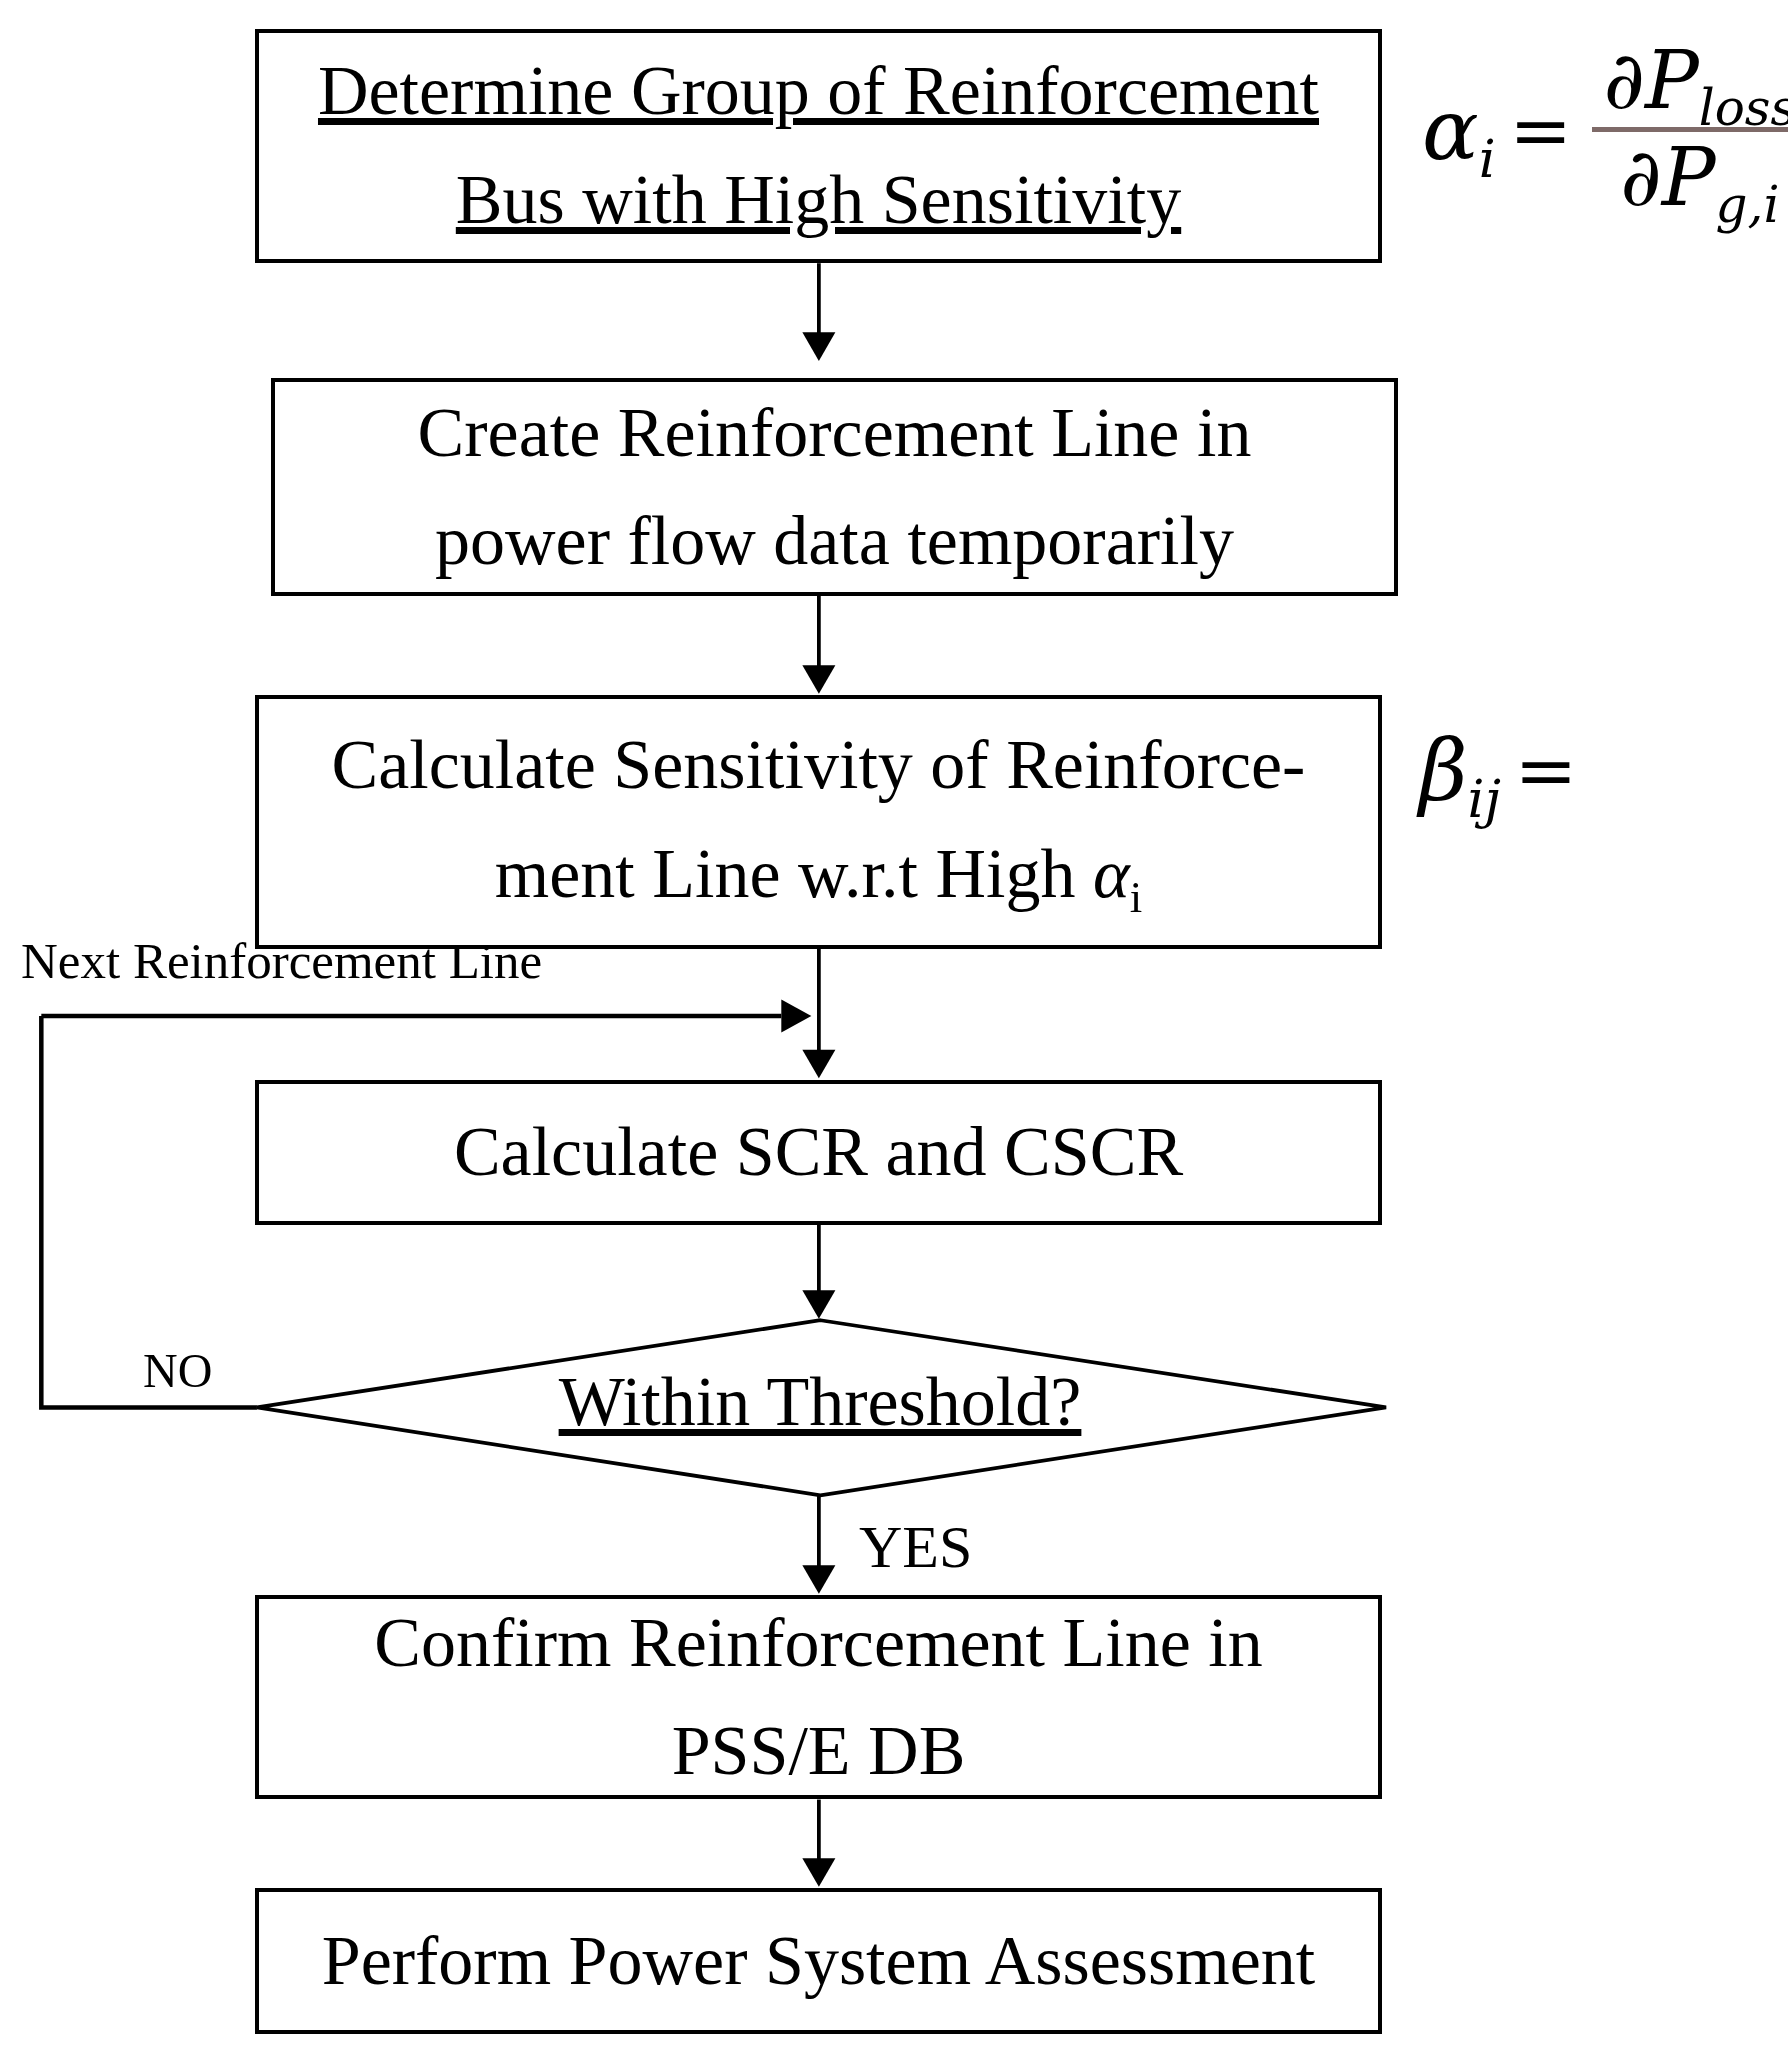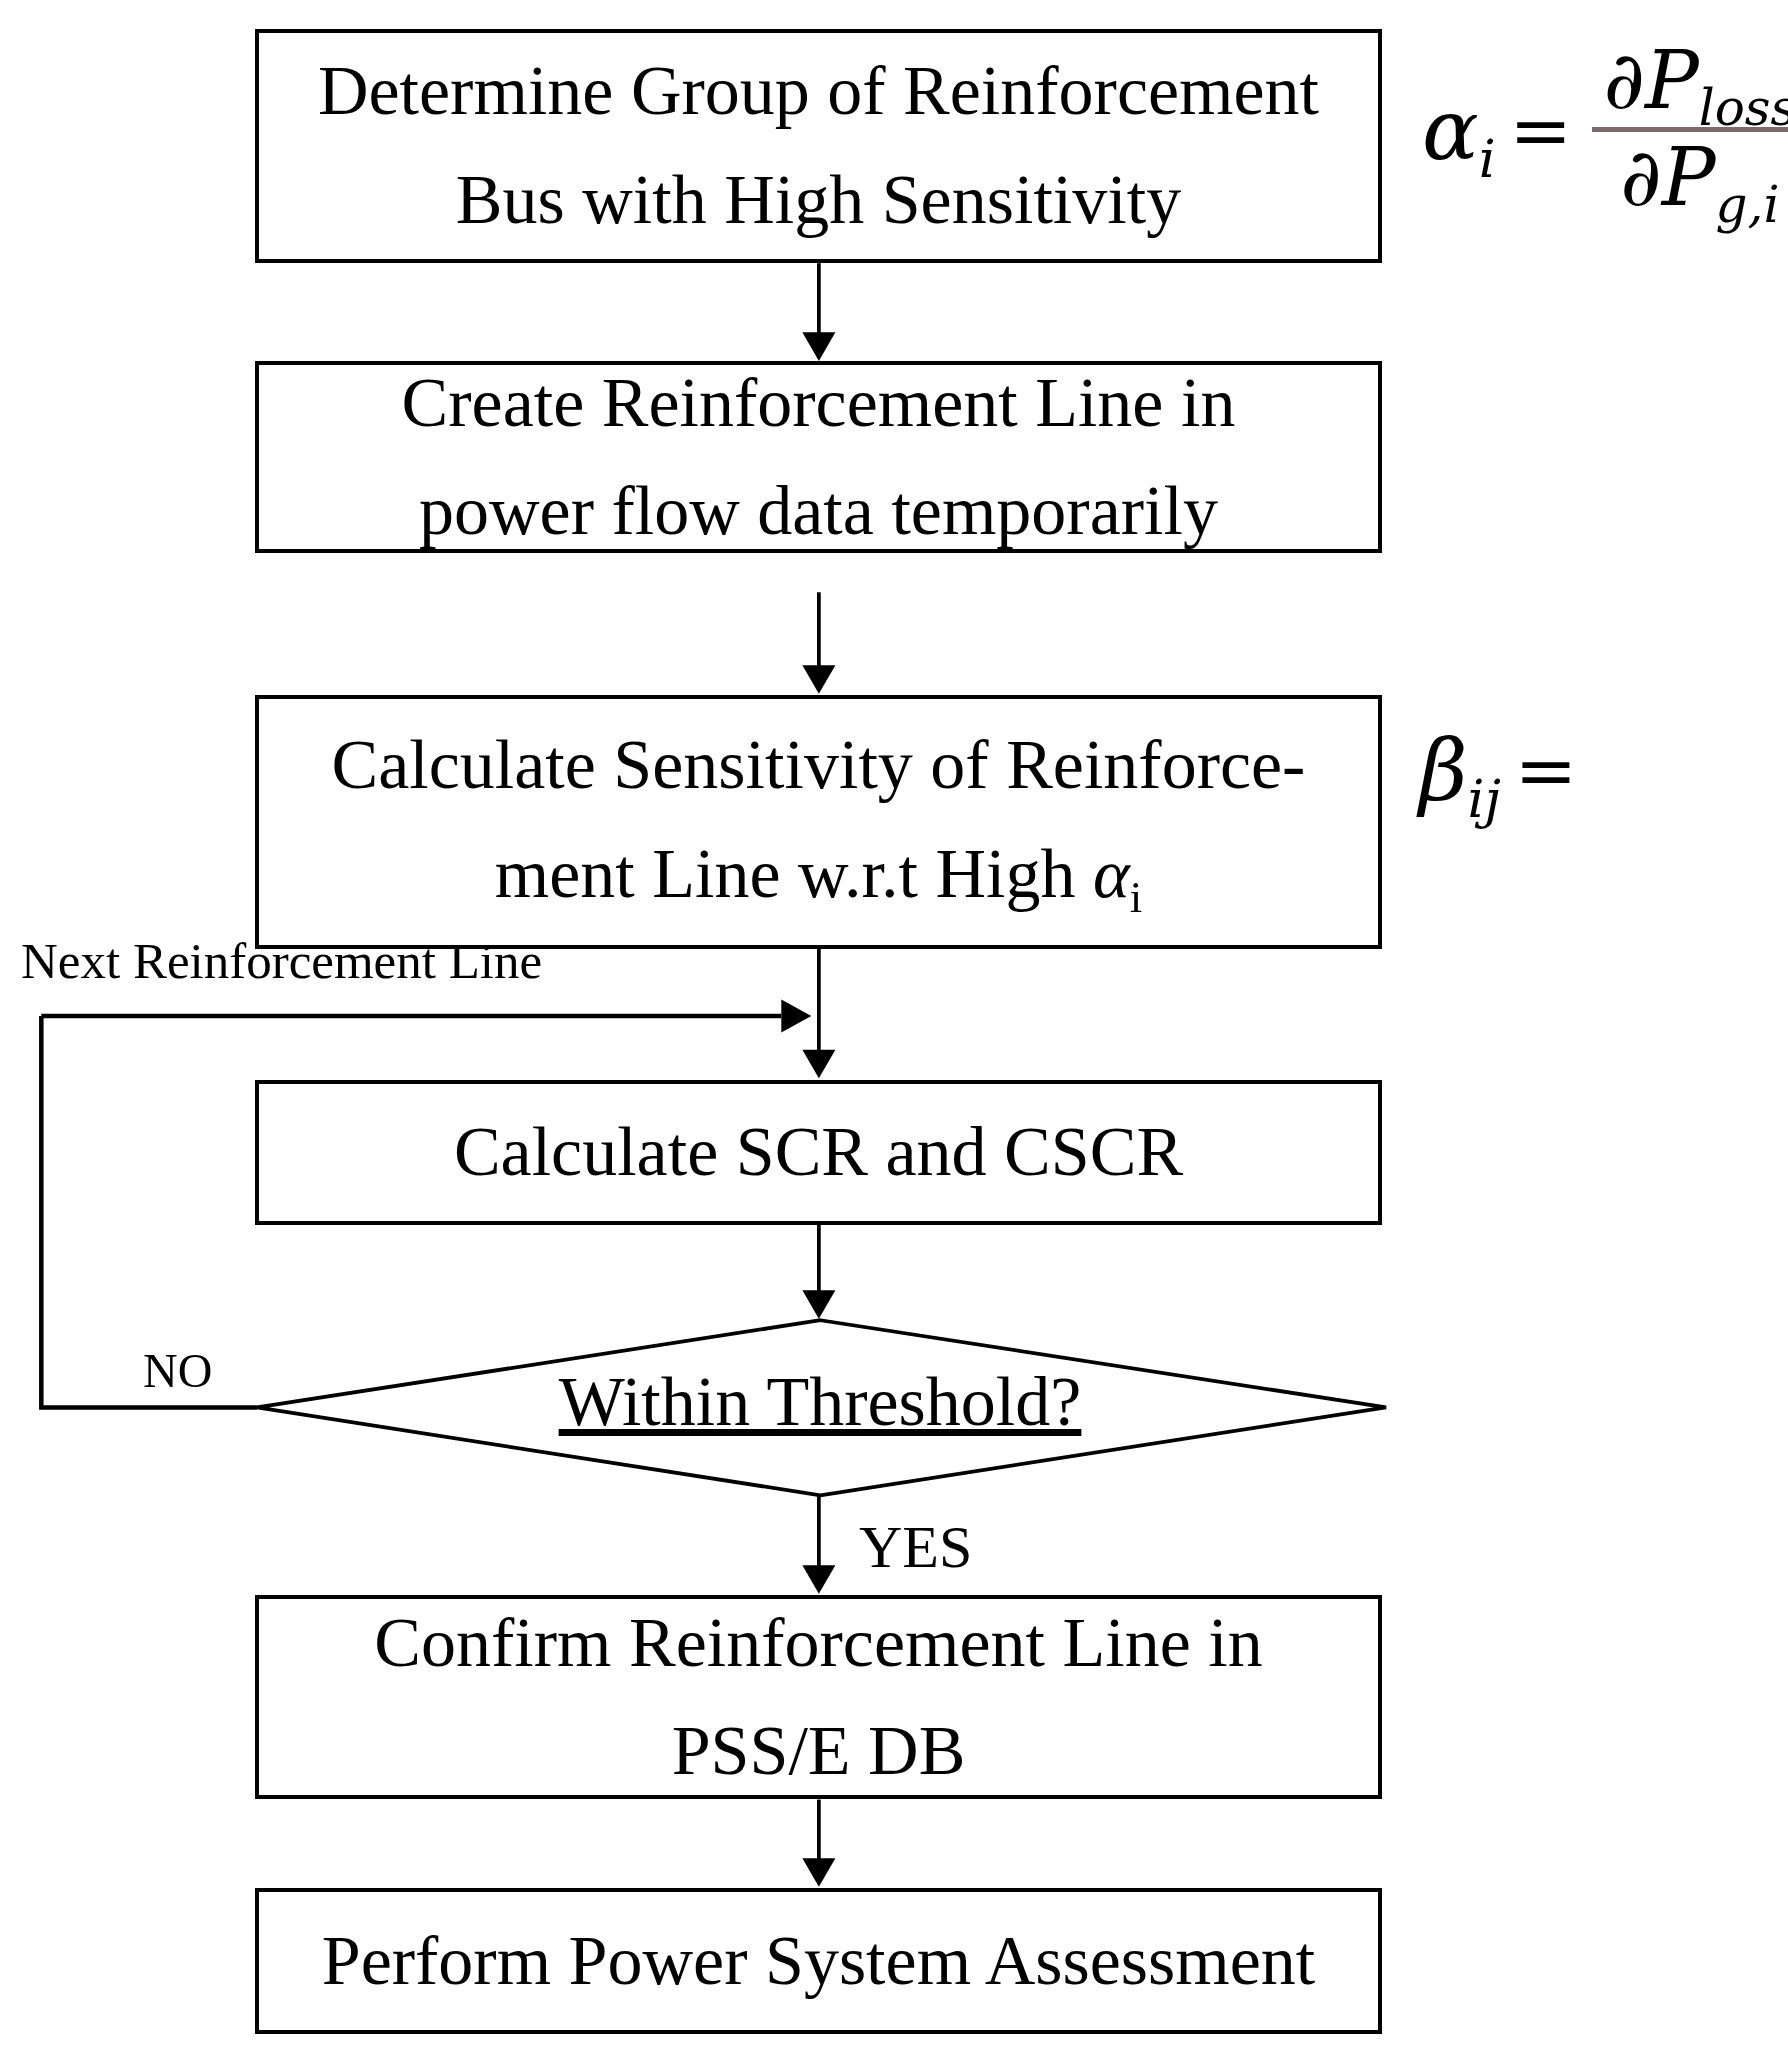--- a/index.html
+++ b/index.html
@@ -10,22 +10,22 @@
     overflow:hidden;
   }
   svg.connectors { position:absolute; left:0; top:0; width:1788px; height:2056px; }
 
   .box {
     position:absolute; left:255px; width:1127px; box-sizing:border-box;
     border:4.5px solid #000; background:#fff;
     display:flex; flex-direction:column; justify-content:center; align-items:center;
     text-align:center; font-size:70px; line-height:1.55; white-space:nowrap;
   }
-  .box-determine   { top:28.6px;   height:234px; }
-  .box-create      { top:361px;  height:192px; }
+  .box-determine   { top:28.6px;   height:234px;text-decoration:underline; }
+  .box-create      { top:378px;  height:218px;margin-left:16px; }
   .box-sensitivity { top:695px;  height:254px; }
   .box-scr         { top:1080px; height:145px; }
   .box-confirm     { top:1595px; height:204px; }
   .box-assessment  { top:1888px; height:146px;align-items:center; }
 
   .alpha-inline { font-style:italic; }
   .alpha-inline sub { font-size:45px; font-style:normal; }
 
   .decision-label {
     position:absolute; left:482px; top:1362px; width:676px;

